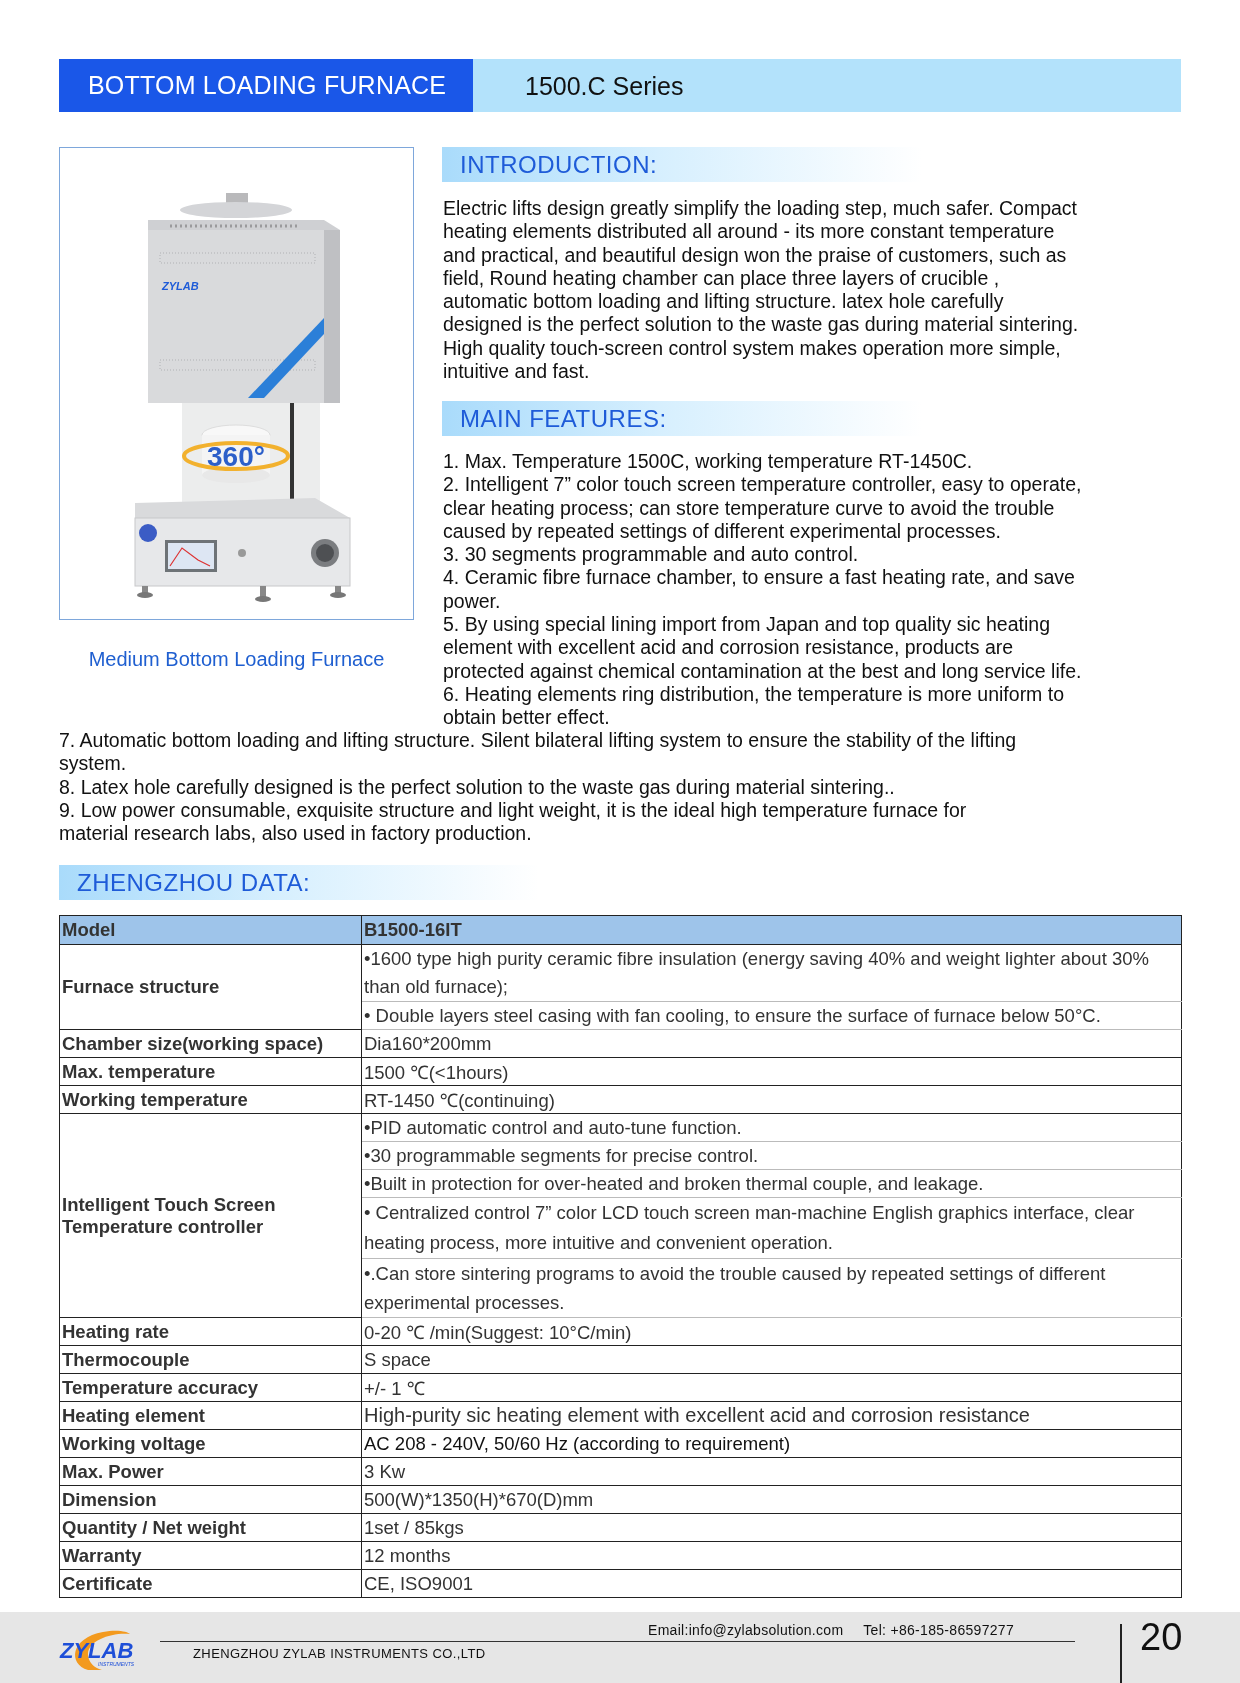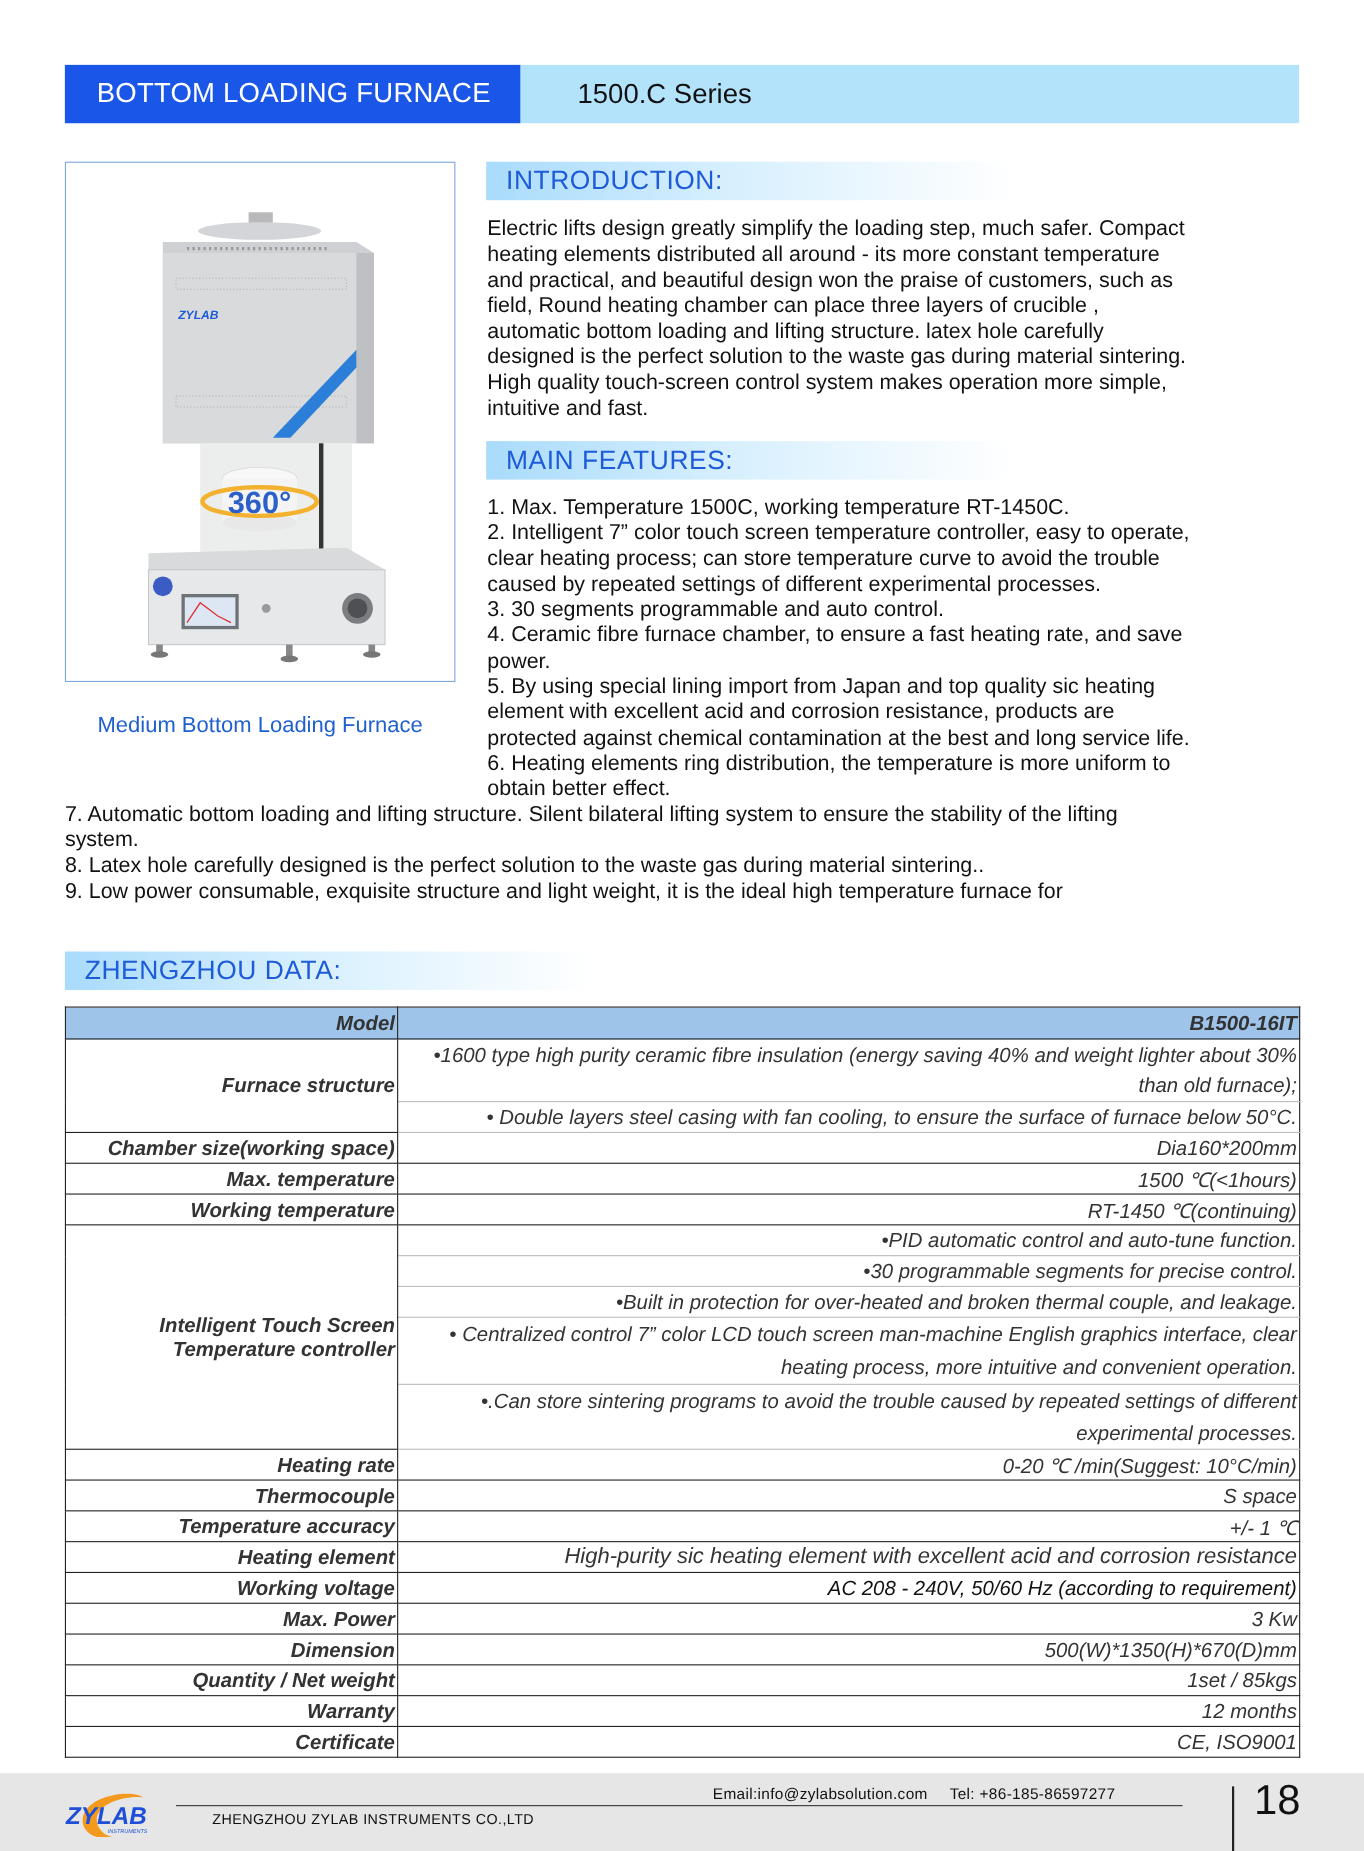--- a/index.html
+++ b/index.html
@@ -18,21 +18,21 @@
 
   
   .sec-head { position: absolute; height: 35px; background: linear-gradient(to right, #a9dbfb 0%, #d6effe 45%, #ffffff 100%);
     color: #1e5bd8; font-size: 24px; line-height: 36px; padding-left: 18px; letter-spacing: 0.5px; }
 
   .para { position: absolute; font-size: 19.5px; line-height: 23.3px; color: #111; }
   .para p { margin: 0; }
 
   
   .tech { position: absolute; left: 59px; top: 915px; width: 1123px; border-collapse: collapse; font-size: 18.5px; }
-  .tech td { border: 1.5px solid #222; text-align: right; vertical-align: middle; padding: 0 2px; color: #222; font-style: italic; }
+  .tech td { border: 1.5px solid #222; text-align: left; vertical-align: middle; padding: 0 2px; color: #222; }
   .tech td.k { width: 302px; font-weight: bold; color: #333; }
   .tech tr.head td { background: #9ec4ea; font-weight: bold; color: #333; height: 29px; }
   .tech td.sub { border-top: 1.5px solid #bbb; border-bottom: 1.5px solid #bbb; }
   .tech td.v { height: 28px; color: #333; }
   .tech td.tall { line-height: 28px; }
 
   
   .footer { position: absolute; left: 0; top: 1612px; width: 1240px; height: 71px; background: #e6e6e6; }
   .footer .logo { position: absolute; left: 58px; top: 14px; width: 100px; height: 46px; }
   .footer .line { position: absolute; left: 160px; top: 29px; width: 915px; border-top: 1.5px solid #333; }
@@ -120,20 +120,21 @@
   <p>element with excellent acid and corrosion resistance, products are</p>
   <p>protected against chemical contamination at the best and long service life.</p>
   <p>6. Heating elements ring distribution, the temperature is more uniform to</p>
   <p>obtain better effect.</p>
 </div>
 <div class="para" style="left:59px; top:729px; width:1140px;">
   <p>7. Automatic bottom loading and lifting structure. Silent bilateral lifting system to ensure the stability of the lifting</p>
   <p>system.</p>
   <p>8. Latex hole carefully designed is the perfect solution to the waste gas during material sintering..</p>
   <p>9. Low power consumable, exquisite structure and light weight, it is the ideal high temperature furnace for</p>
+  <p>material research labs, also used in factory production.</p>
 </div>
 
 <div class="sec-head" style="left:59px; top:865px; width:480px;">ZHENGZHOU DATA:</div>
 
 <table class="tech">
   <tbody>
       <tr class="head">
     <td class="k">Model</td>
     <td>B1500-16IT</td>
   </tr>
@@ -221,14 +222,14 @@
     <text x="2" y="32" font-family="Liberation Sans, sans-serif" font-size="22" font-weight="bold" font-style="italic" fill="#1e4fd8">ZYLAB</text>
     <text x="40" y="40" font-family="Liberation Sans, sans-serif" font-size="5" font-style="italic" fill="#1e4fd8">INSTRUMENTS</text>
   </svg>
   <div class="line"></div>
   <div class="contact">
     <span>Email:info@zylabsolution.com</span>
     <span>Tel: +86-185-86597277</span>
   </div>
   <div class="company">ZHENGZHOU ZYLAB INSTRUMENTS CO.,LTD</div>
   <div class="vbar"></div>
-  <div class="pagenum">18</div>
+  <div class="pagenum">20</div>
 </div>
 
 </body></html>

